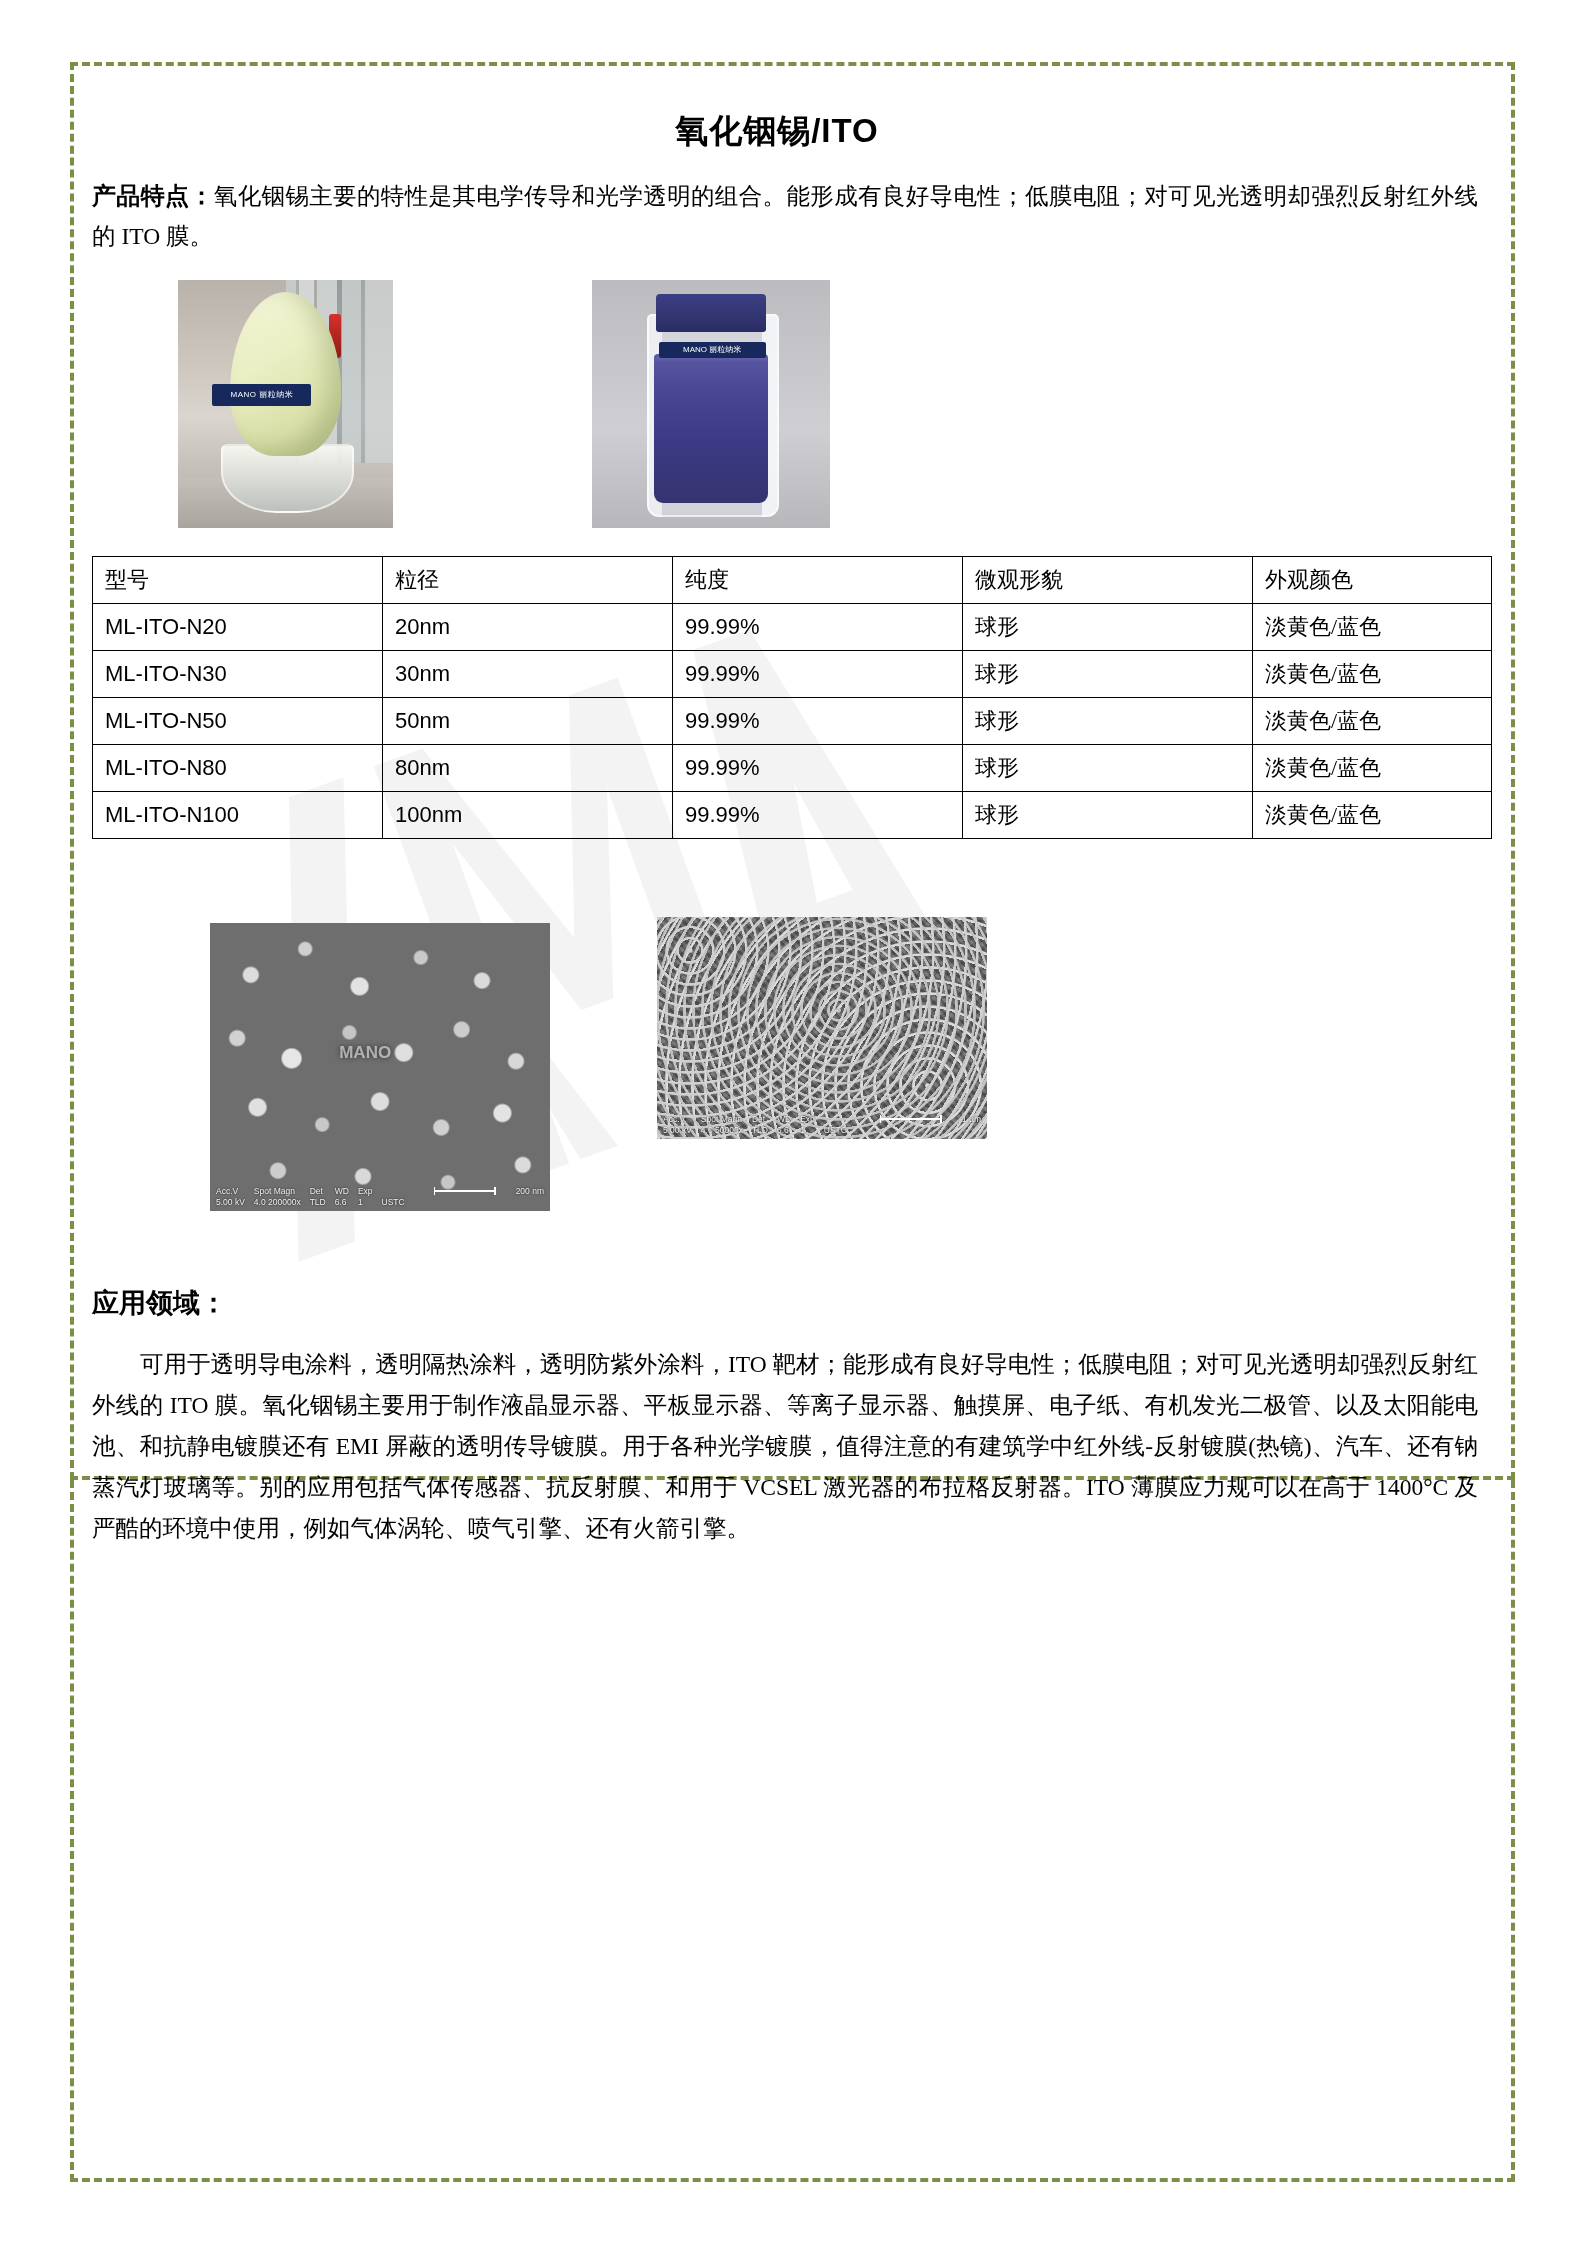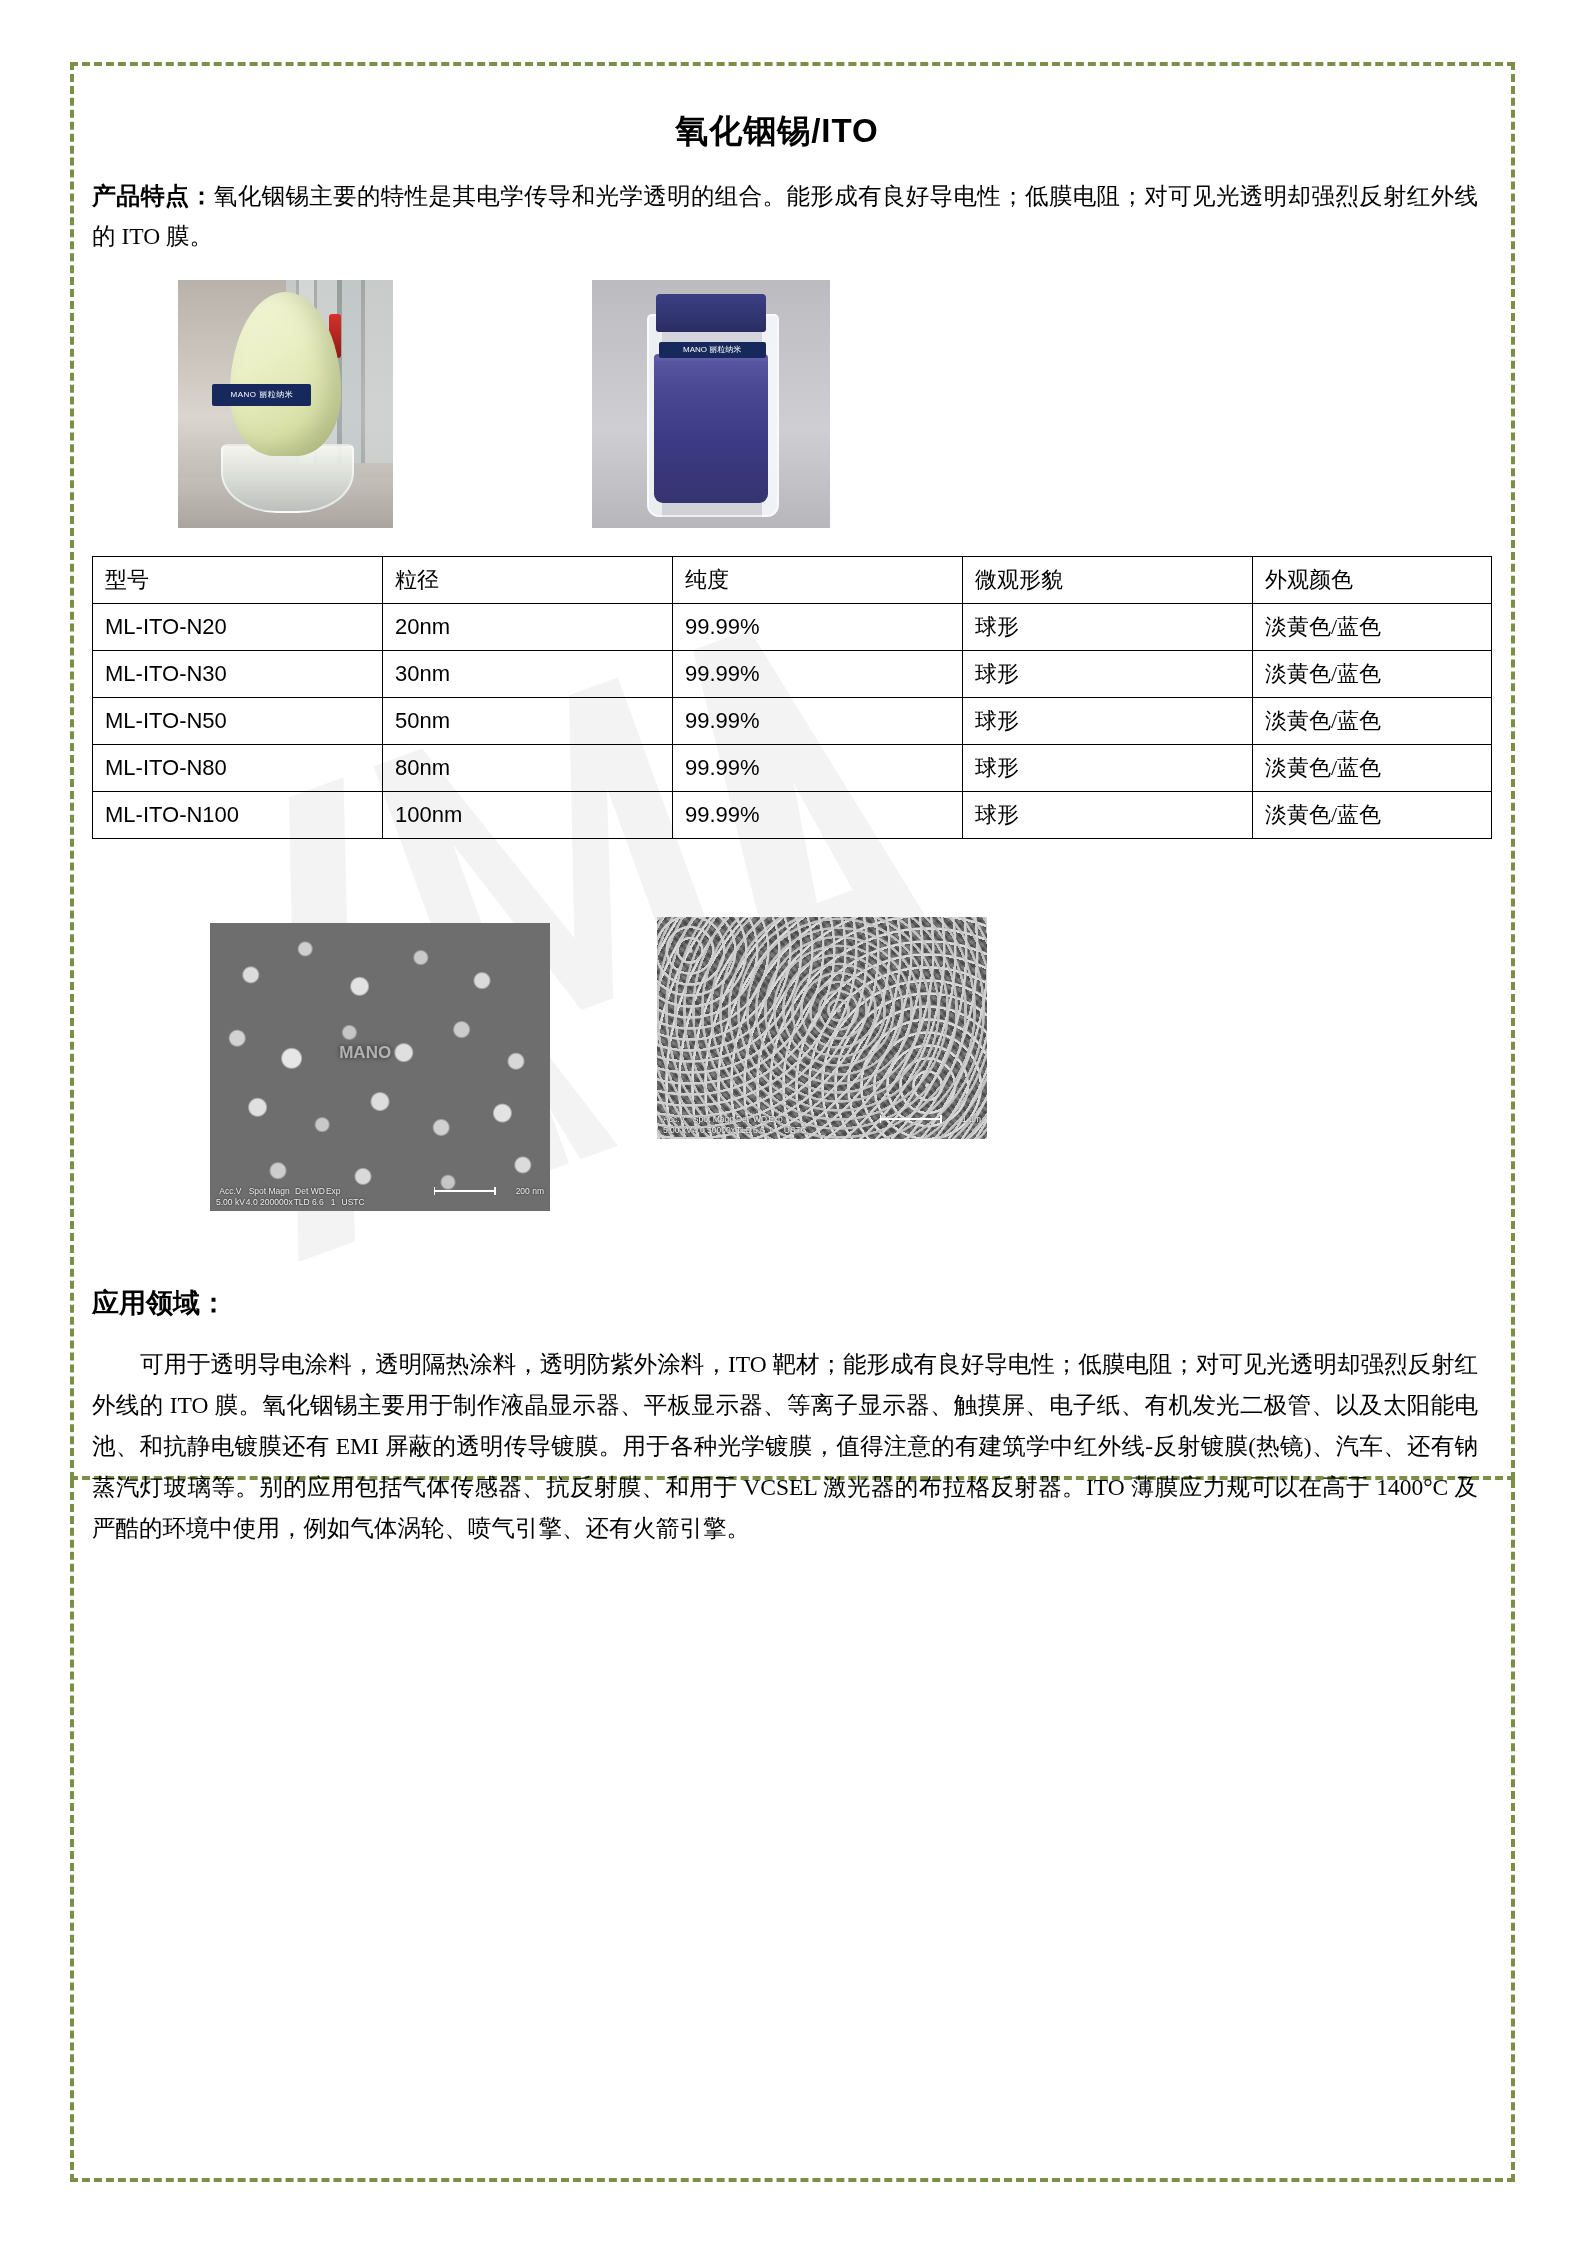--- a/index.html
+++ b/index.html
@@ -215,21 +215,21 @@
   .sem-row {
     margin-top: 78px;
     height: 300px;
     position: relative;
   }
   .sem {
     position: absolute;
     overflow: hidden;
     background: #8d8d8d;
   }
-  .sem-left  { left: 118px; top: 6px; width: 340px; height: 288px; text-align: center; }
+  .sem-left  { left: 118px; top: 6px; width: 340px; height: 288px; }
   .sem-right { left: 565px; top: 0px;  width: 330px; height: 222px; }
 
   .sem-tex-coarse {
     position: absolute; inset: 0;
     background-color: #6e6e6e;
     background-image:
       radial-gradient(circle at 12% 18%, #dcdcdc 0 7px, rgba(0,0,0,0) 9px),
       radial-gradient(circle at 28% 9%,  #cfcfcf 0 6px, rgba(0,0,0,0) 8px),
       radial-gradient(circle at 44% 22%, #e2e2e2 0 8px, rgba(0,0,0,0) 10px),
       radial-gradient(circle at 62% 12%, #c9c9c9 0 6px, rgba(0,0,0,0) 8px),
@@ -266,21 +266,21 @@
     font-family: "Liberation Sans", "DejaVu Sans", sans-serif;
     font-size: 8.5px;
     line-height: 11px;
     padding: 2px 6px 3px 6px;
     box-sizing: border-box;
     text-shadow: 0 0 2px rgba(0,0,0,.9);
     display: flex;
     align-items: flex-end;
     justify-content: space-between;
   }
-  .sem-bar .cols { display: flex; gap: 1px; }
+  .sem-bar .cols { display: flex; gap: 9px; }
   .sem-bar .col { display: flex; flex-direction: column; }
   .sem-scale { display: flex; align-items: center; gap: 20px; padding-bottom: 11px; }
   .scalebar {
     display: inline-block;
     width: 62px; height: 1.5px; background: #fff; position: relative;
   }
   .scalebar::before, .scalebar::after {
     content: ""; position: absolute; top: -3.5px; width: 1.5px; height: 8.5px; background: #fff;
   }
   .scalebar::before { left: 0; }

